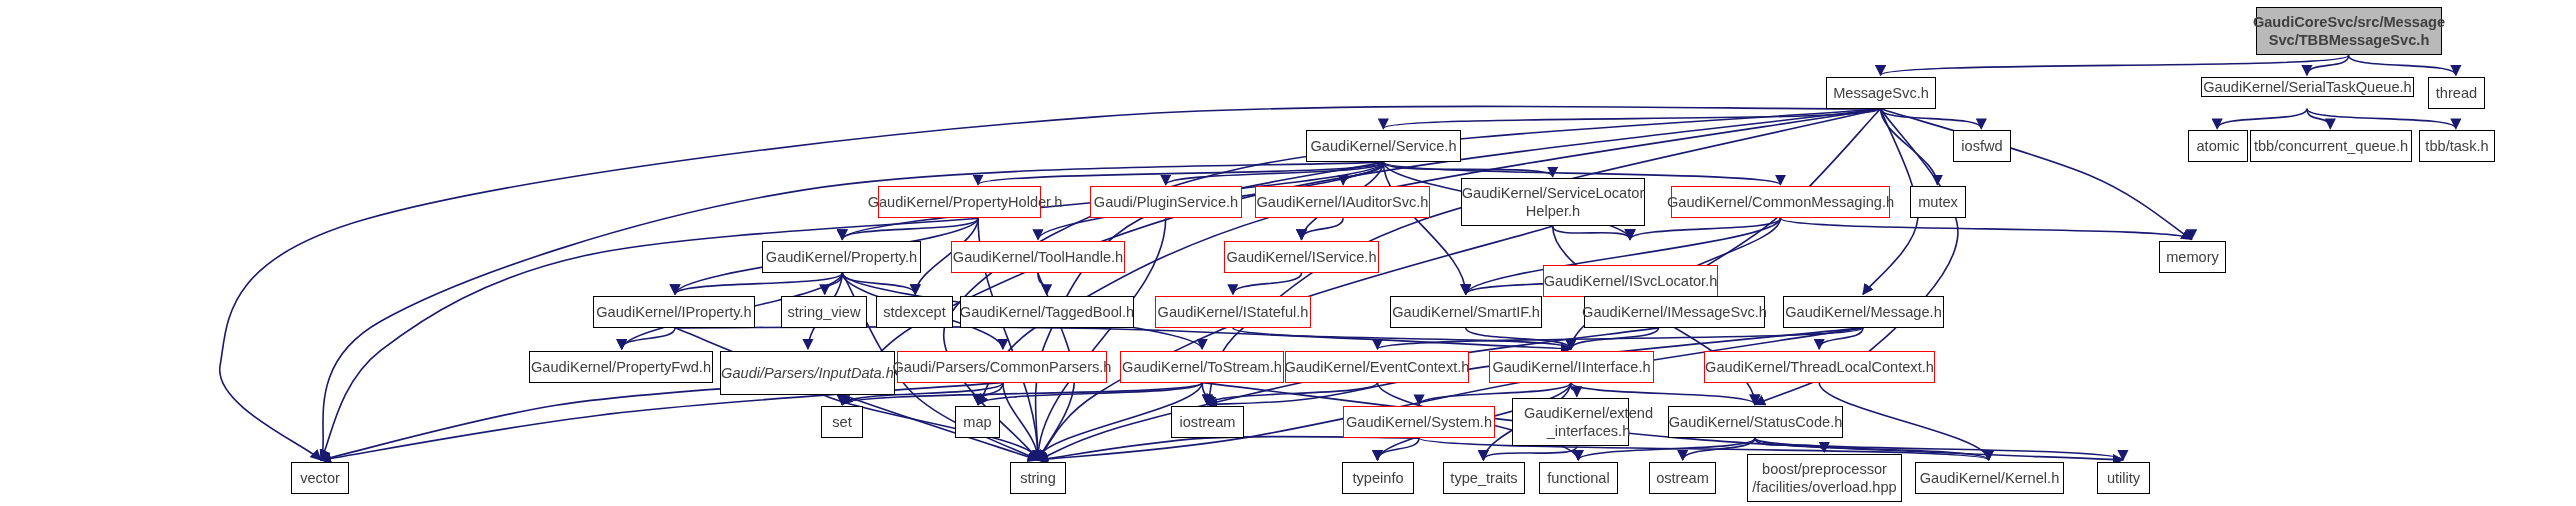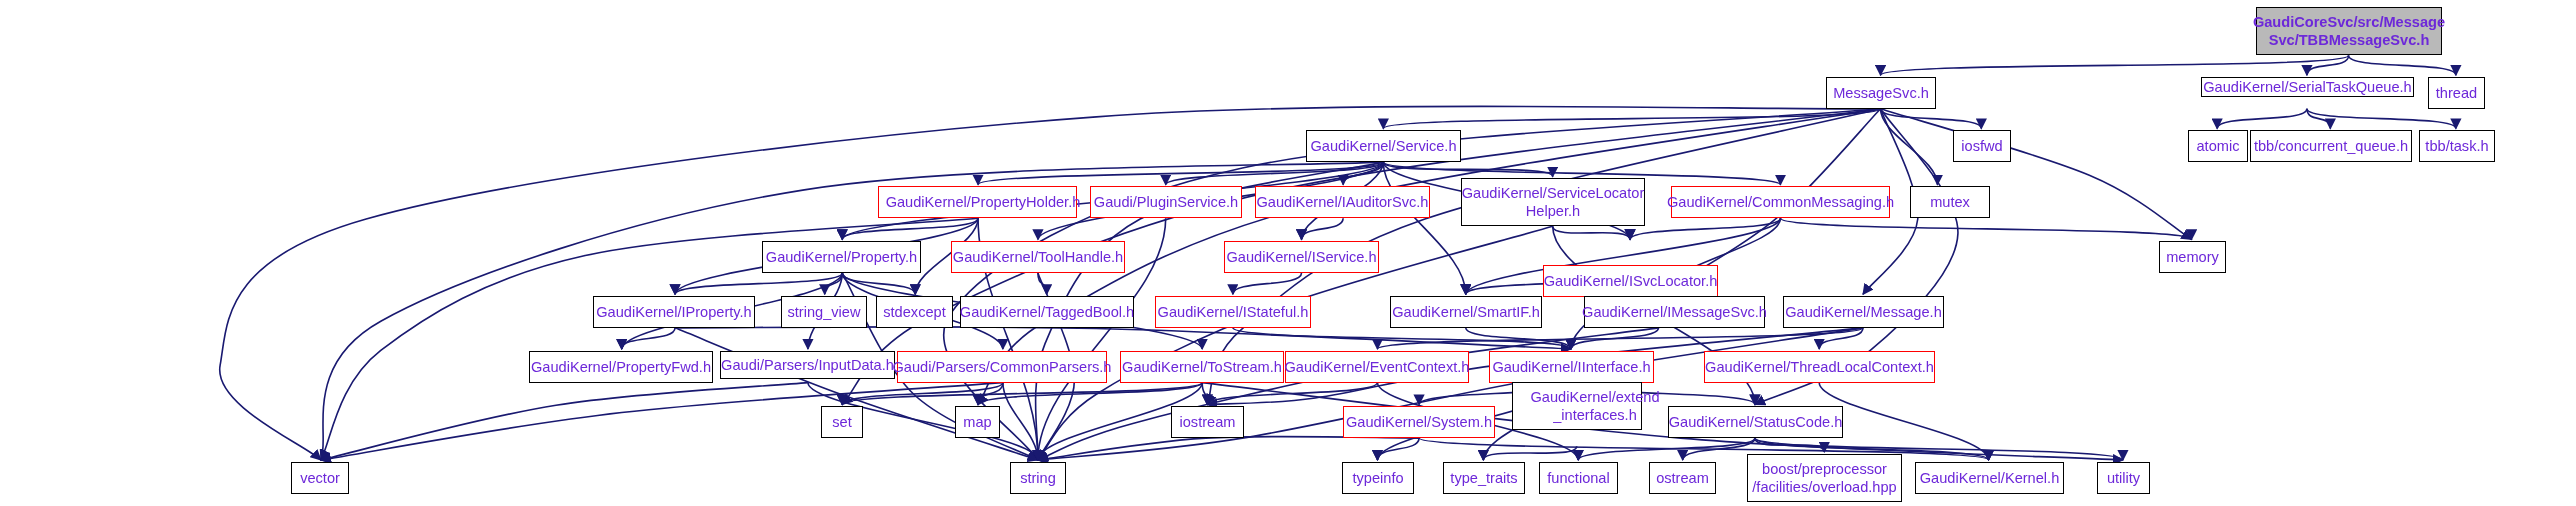--- a/index.html
+++ b/index.html
@@ -1,20 +1,20 @@
 <!DOCTYPE html>
 <html style="font-size:11.7px"><head>
 <meta charset="utf-8">
 <style>
   html,body{margin:0;padding:0;background:#ffffff;}
   #graph{position:relative;width:2576px;height:506px;background:#ffffff;font-family:"Liberation Sans",sans-serif;overflow:hidden;}
   #edges{position:absolute;left:0;top:0;}
   .node{
     position:absolute;display:flex;align-items:center;justify-content:center;
-    text-align:center;background:#ffffff;border:1.5px solid #000000;color:#6d28d9;
+    text-align:center;background:#ffffff;border:1.5px solid #000000;color:#404040;
     font-size:14.6px;line-height:1.25;white-space:pre-line;box-sizing:border-box;cursor:pointer;
   }
   .node.truncated{border-color:#ff0000;}
   .node.root{background:#b9b9b9;font-weight:bold;cursor:default;}
 </style>
 </head>
 <body>
 
 <div id="graph">
   <svg id="edges" width="2576" height="506" viewBox="0 0 3525 693">
@@ -123,52 +123,52 @@
 <div class="node root" style="left: 2256px; top: 7.3px; width: 186px; height: 48px;">GaudiCoreSvc/src/Message
 Svc/TBBMessageSvc.h</div>
     <div class="node" style="left: 1826px; top: 77px; width: 110px; height: 32px;">MessageSvc.h</div>
     <div class="node" style="left: 2201px; top: 77px; width: 213px; height: 20px;">GaudiKernel/SerialTaskQueue.h</div>
     <div class="node" style="left: 2428px; top: 77px; width: 57px; height: 32px;">thread</div>
     <div class="node" style="left: 2188px; top: 130px; width: 60px; height: 32px;">atomic</div>
     <div class="node" style="left: 2250px; top: 130px; width: 162px; height: 32px;">tbb/concurrent_queue.h</div>
     <div class="node" style="left: 2419px; top: 130px; width: 76px; height: 32px;">tbb/task.h</div>
     <div class="node" style="left: 1306px; top: 130px; width: 155px; height: 32px;">GaudiKernel/Service.h</div>
     <div class="node" style="left: 1953px; top: 130px; width: 58px; height: 32px;">iosfwd</div>
-    <div class="node truncated" style="left: 878px; top: 186px; width: 199px; height: 32px; padding-left: 11px;">GaudiKernel/PropertyHolder.h</div>
+    <div class="node truncated" style="left: 878px; top: 186px; width: 163px; height: 32px; padding-left: 11px;">GaudiKernel/PropertyHolder.h</div>
     <div class="node truncated" style="left: 1090px; top: 186px; width: 152px; height: 32px;">Gaudi/PluginService.h</div>
     <div class="node truncated" style="left: 1255px; top: 186px; width: 175px; height: 32px;">GaudiKernel/IAuditorSvc.h</div>
     <div class="node" style="left: 1461px; top: 178px; width: 184px; height: 48px;">GaudiKernel/ServiceLocator
 Helper.h</div>
     <div class="node truncated" style="left: 1671px; top: 186px; width: 219px; height: 32px;">GaudiKernel/CommonMessaging.h</div>
-    <div class="node" style="left: 1910px; top: 186px; width: 80px; height: 32px;">mutex</div>
+    <div class="node" style="left: 1910px; top: 186px; width: 56px; height: 32px;">mutex</div>
     <div class="node" style="left: 2159px; top: 241px; width: 67px; height: 32px;">memory</div>
     <div class="node" style="left: 762px; top: 241px; width: 159px; height: 32px;">GaudiKernel/Property.h</div>
     <div class="node truncated" style="left: 951px; top: 241px; width: 174px; height: 32px;">GaudiKernel/ToolHandle.h</div>
     <div class="node truncated" style="left: 1224px; top: 241px; width: 155px; height: 32px;">GaudiKernel/IService.h</div>
     <div class="node truncated" style="left: 1543px; top: 241px; width: 175px; height: 32px; margin-top: 24px;">GaudiKernel/ISvcLocator.h</div>
     <div class="node" style="left: 593px; top: 296px; width: 162px; height: 32px;">GaudiKernel/IProperty.h</div>
     <div class="node" style="left: 781px; top: 296px; width: 86px; height: 32px;">string_view</div>
     <div class="node" style="left: 876px; top: 296px; width: 77px; height: 32px;">stdexcept</div>
     <div class="node" style="left: 960px; top: 296px; width: 174px; height: 32px;">GaudiKernel/TaggedBool.h</div>
     <div class="node truncated" style="left: 1155px; top: 296px; width: 156px; height: 32px;">GaudiKernel/IStateful.h</div>
     <div class="node" style="left: 1390px; top: 296px; width: 152px; height: 32px;">GaudiKernel/SmartIF.h</div>
     <div class="node" style="left: 1568px; top: 296px; width: 181px; height: 32px; margin-left: 16px;">GaudiKernel/IMessageSvc.h</div>
     <div class="node" style="left: 1783px; top: 296px; width: 161px; height: 32px;">GaudiKernel/Message.h</div>
     <div class="node" style="left: 529px; top: 351px; width: 184px; height: 32px;">GaudiKernel/PropertyFwd.h</div>
-    <div class="node" style="left: 720px; top: 351px; width: 175px; height: 28px;">Gaudi/Parsers/InputData.h</div>
+    <div class="node" style="left: 720px; top: 351px; width: 175px; height: 44px; font-style: italic;">Gaudi/Parsers/InputData.h</div>
     <div class="node truncated" style="left: 897px; top: 351px; width: 210px; height: 32px;">Gaudi/Parsers/CommonParsers.h</div>
     <div class="node truncated" style="left: 1120px; top: 351px; width: 164px; height: 32px;">GaudiKernel/ToStream.h</div>
     <div class="node truncated" style="left: 1285px; top: 351px; width: 184px; height: 32px;">GaudiKernel/EventContext.h</div>
     <div class="node truncated" style="left: 1489px; top: 351px; width: 165px; height: 32px;">GaudiKernel/IInterface.h</div>
     <div class="node truncated" style="left: 1704px; top: 351px; width: 231px; height: 32px;">GaudiKernel/ThreadLocalContext.h</div>
     <div class="node" style="left: 821px; top: 406px; width: 42px; height: 32px;">set</div>
     <div class="node" style="left: 955px; top: 406px; width: 45px; height: 32px;">map</div>
     <div class="node" style="left: 1171px; top: 406px; width: 73px; height: 32px;">iostream</div>
     <div class="node truncated" style="left: 1343px; top: 406px; width: 152px; height: 32px;">GaudiKernel/System.h</div>
-    <div class="node" style="left: 1512px; top: 382px; width: 130px; height: 48px; padding-left: 36px;">GaudiKernel/extend
+    <div class="node" style="left: 1512px; top: 398px; width: 117px; height: 48px; padding-left: 36px;">GaudiKernel/extend
 _interfaces.h</div>
     <div class="node" style="left: 1668px; top: 406px; width: 175px; height: 32px;">GaudiKernel/StatusCode.h</div>
     <div class="node" style="left: 291px; top: 462px; width: 58px; height: 32px;">vector</div>
     <div class="node" style="left: 1010px; top: 462px; width: 56px; height: 32px;">string</div>
     <div class="node" style="left: 1342px; top: 462px; width: 72px; height: 32px;">typeinfo</div>
     <div class="node" style="left: 1443px; top: 462px; width: 82px; height: 32px;">type_traits</div>
     <div class="node" style="left: 1539px; top: 462px; width: 79px; height: 32px;">functional</div>
     <div class="node" style="left: 1649px; top: 462px; width: 67px; height: 32px;">ostream</div>
     <div class="node" style="left: 1747px; top: 454px; width: 155px; height: 48px;">boost/preprocessor
 /facilities/overload.hpp</div>

